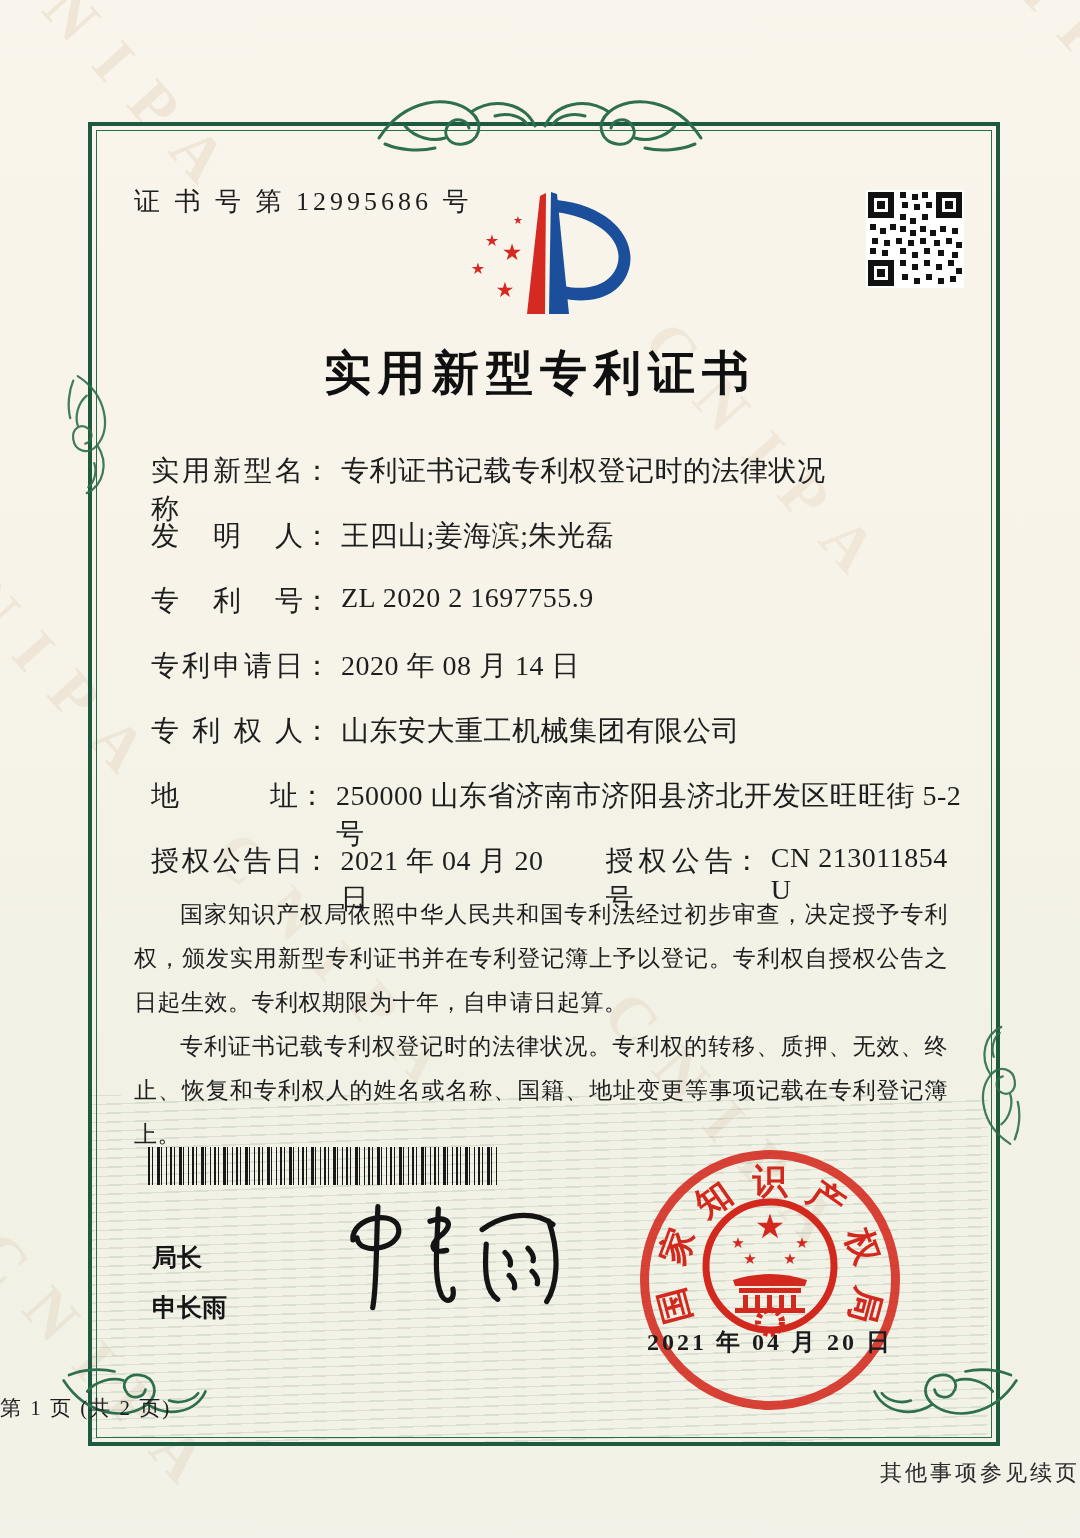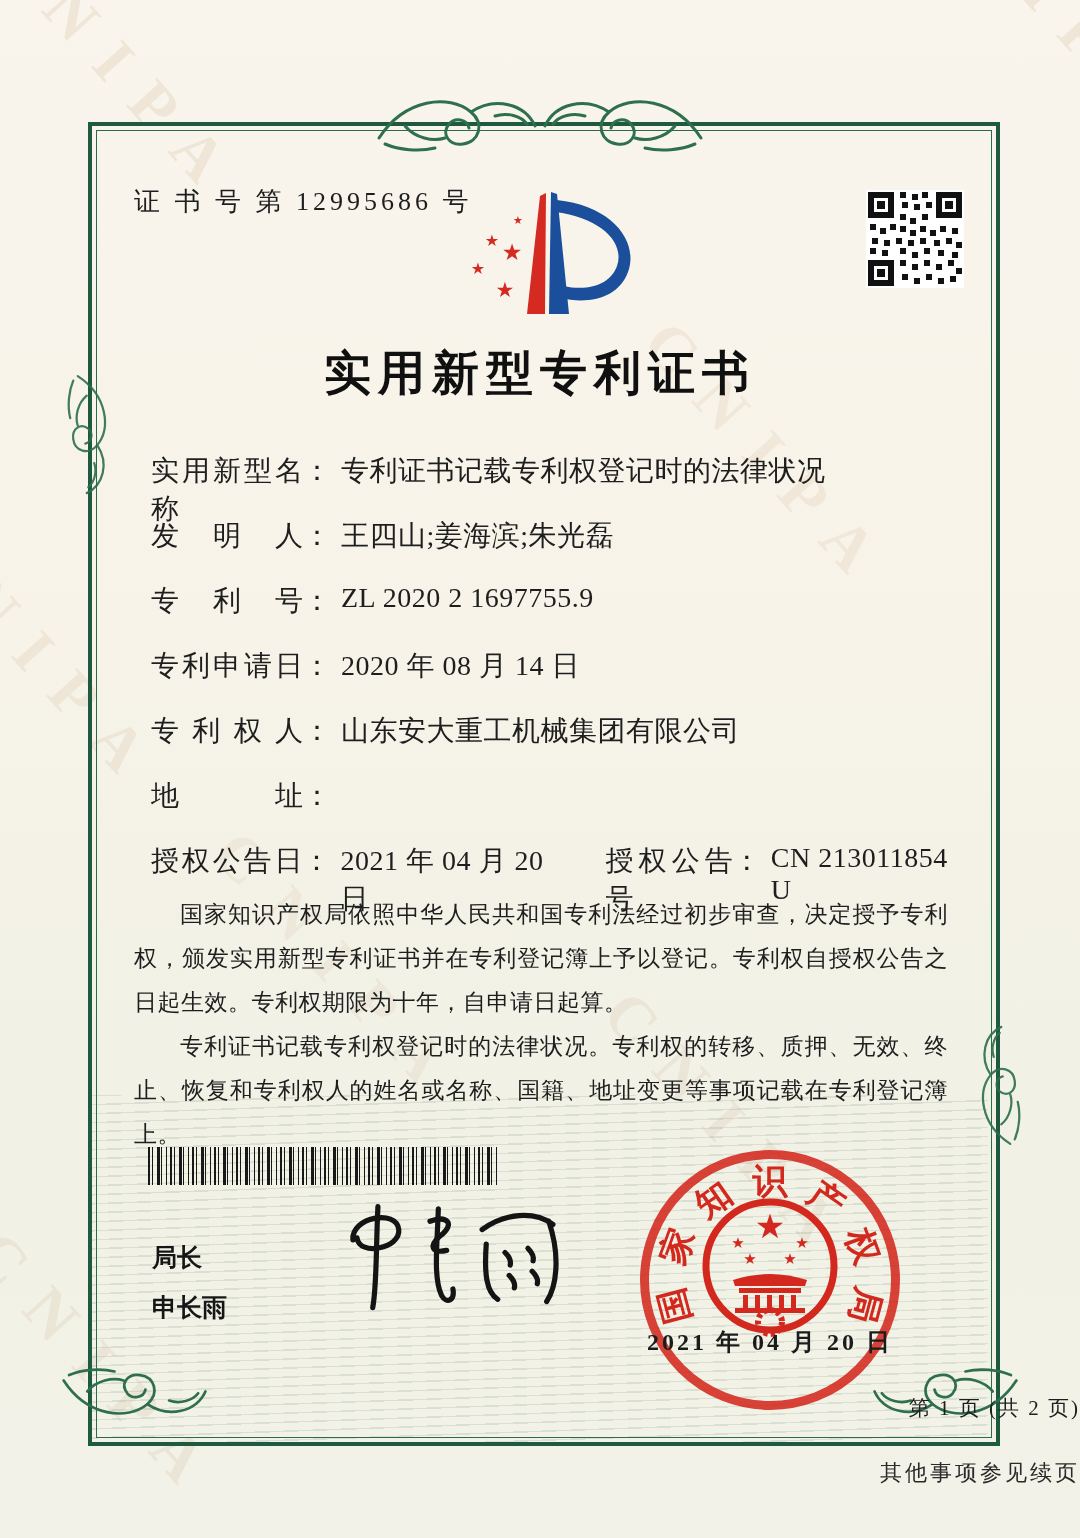--- a/index.html
+++ b/index.html
@@ -53,21 +53,21 @@
   
   .seal{position:absolute; left:640px; top:1150px; width:260px; height:260px; z-index:5;}
   .seal-ring{position:absolute; inset:0; border:9px solid rgba(211,40,30,.88); border-radius:50%;}
   .seal-char{position:absolute; left:50%; top:50%; width:40px; height:40px; margin:-20px 0 0 -20px;
       display:flex; align-items:center; justify-content:center;
       font-family:"Liberation Sans","DejaVu Sans",sans-serif; font-size:35px; font-weight:700;
       color:#d3281e;}
   .seal-emblem{position:absolute; left:55px; top:36px;}
   .seal-date{position:absolute; left:0; top:176px; width:100%; text-align:center;
       font-size:24px; font-weight:600; letter-spacing:3px; color:#1b1b1b;}
-  .pagenum{position:absolute; left:0; width:100%; top:1394px; text-align:right; font-size:21px; letter-spacing:2px;}
+  .pagenum{position:absolute; left:0; width:100%; top:1394px; text-align:left; font-size:21px; letter-spacing:2px;}
   .footer{position:absolute; left:0; width:100%; top:1458px; text-align:right; font-size:22px; letter-spacing:3px; color:#2a2a2a;}
 </style>
 </head>
 <body>
 
 <div class="page">
 
   <span class="wm" style="left:-50px; top:30px;">CNIPA</span>
   <span class="wm" style="left:880px; top:-40px;">CNIPA</span>
   <span class="wm" style="left:600px; top:420px; color:rgba(190,158,116,.13);">CNIPA</span>
@@ -231,20 +231,21 @@
         <span class="val">2020 年 08 月 14 日</span>
       </div>
       <div class="row">
         <span class="lbl">专利权人</span>
           <span class="colon">：</span>
         <span class="val">山东安大重工机械集团有限公司</span>
       </div>
       <div class="row">
         <span class="lbl">地址</span>
           <span class="colon">：</span>
+        <span class="val">250000  山东省济南市济阳县济北开发区旺旺街 5-2 号</span>
       </div>
       <div class="row">
         <span class="lbl">授权公告日</span>
           <span class="colon">：</span>
         <span class="val" style="width:235px">2021 年 04 月 20 日</span>
         <span class="grant2">
           <span class="lbl">授权公告号</span>
             <span class="colon">：</span>
           <span class="val">CN 213011854 U</span>
         </span>

